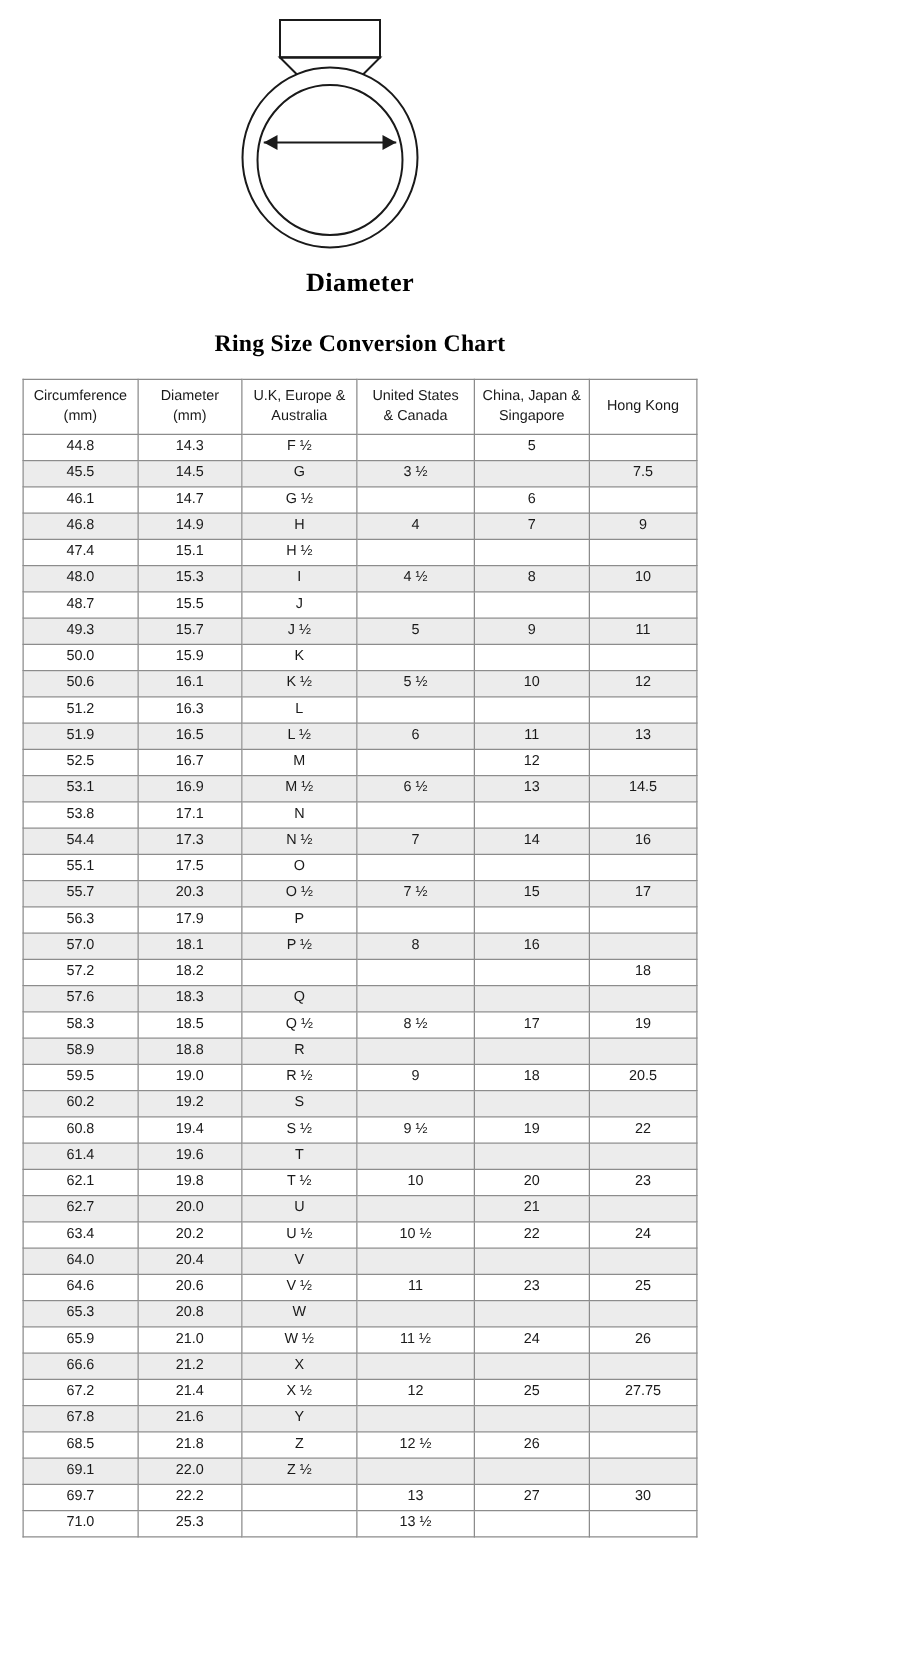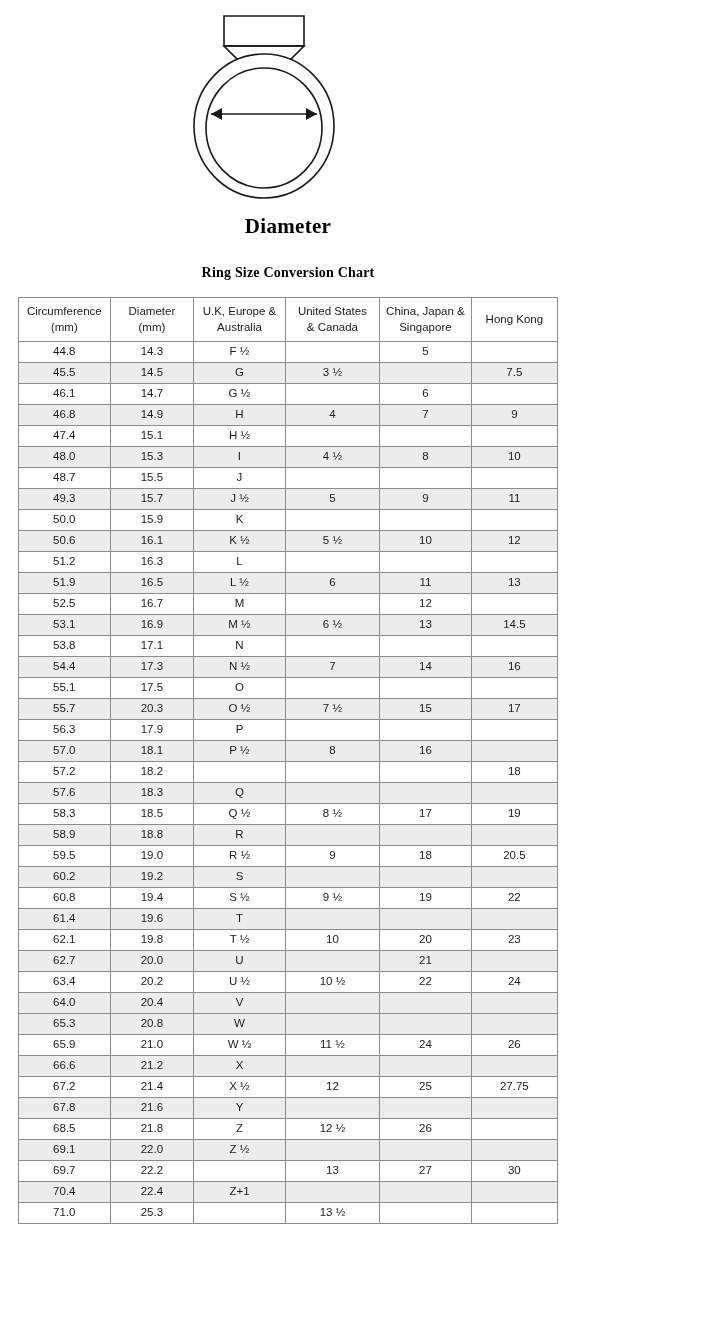--- a/index.html
+++ b/index.html
@@ -35,21 +35,21 @@
     font-weight: bold;
     font-size: 21px;
     letter-spacing: 0.3px;
     margin-top: 14px;
     color: #000;
   }
   .chart-title {
     text-align: center;
     font-family: "Liberation Serif", serif;
     font-weight: bold;
-    font-size: 14px;
+    font-size: 19px;
     letter-spacing: 0.2px;
     margin-top: 26px;
     margin-bottom: 16px;
     color: #000;
   }
 
   .table-wrap {
     padding: 0 18px 14px 18px;
   }
   table.ring-table {
@@ -404,20 +404,28 @@
             <td>24</td>
           </tr>
           <tr class="shade">
             <td>64.0</td>
             <td>20.4</td>
             <td>V</td>
             <td></td>
             <td></td>
             <td></td>
           </tr>
+          <tr class="plain">
+            <td>64.6</td>
+            <td>20.6</td>
+            <td>V ½</td>
+            <td>11</td>
+            <td>23</td>
+            <td>25</td>
+          </tr>
           <tr class="shade">
             <td>65.3</td>
             <td>20.8</td>
             <td>W</td>
             <td></td>
             <td></td>
             <td></td>
           </tr>
           <tr class="plain">
             <td>65.9</td>
@@ -468,28 +476,20 @@
             <td></td>
           </tr>
           <tr class="plain">
             <td>69.7</td>
             <td>22.2</td>
             <td></td>
             <td>13</td>
             <td>27</td>
             <td>30</td>
           </tr>
-          <tr class="shade">
-            <td>70.4</td>
-            <td>22.4</td>
-            <td>Z+1</td>
-            <td></td>
-            <td></td>
-            <td></td>
-          </tr>
           <tr class="plain">
             <td>71.0</td>
             <td>25.3</td>
             <td></td>
             <td>13 ½</td>
             <td></td>
             <td></td>
           </tr>
         </tbody>
     </table>

